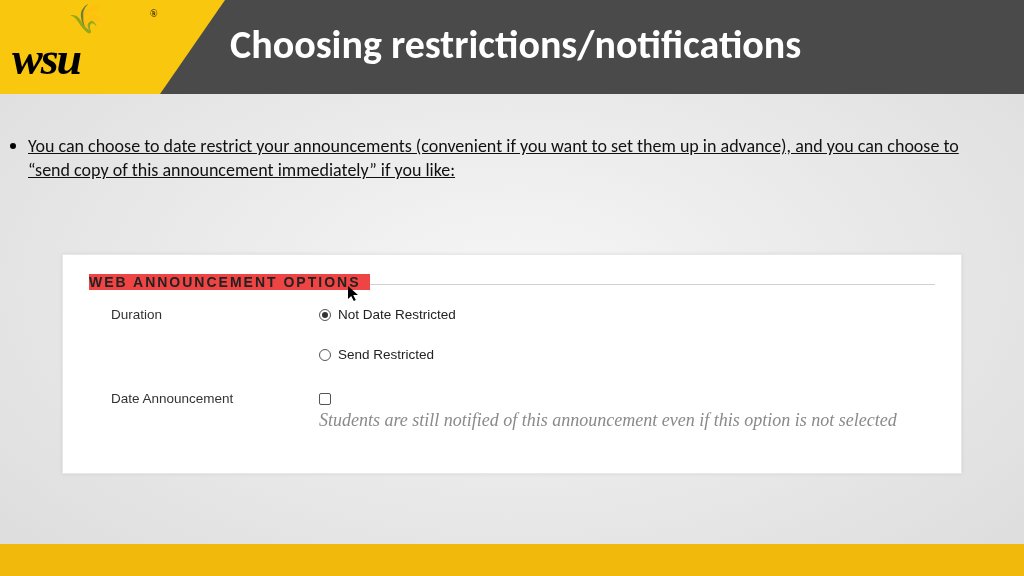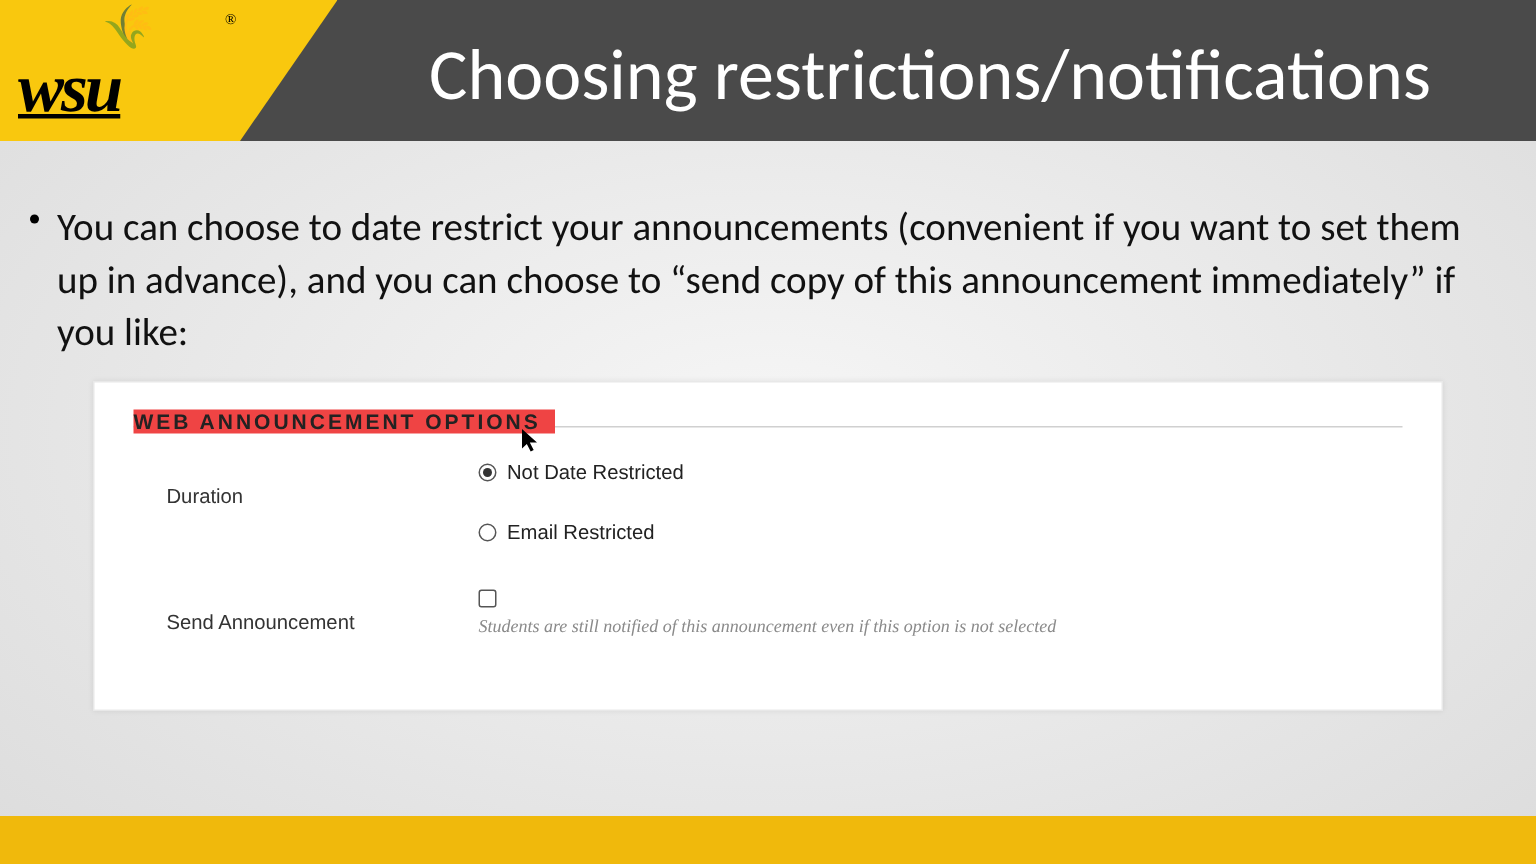--- a/index.html
+++ b/index.html
@@ -20,31 +20,31 @@
     background:#f9c80e;
     clip-path: polygon(0 0, 225px 0, 160px 94px, 0 94px);
   }
   .logo {
     position:absolute; left:10px; top:4px; width:150px; height:86px;
     font-family: Georgia, "Times New Roman", serif;
   }
   .wheat { position:absolute; left:60px; top:2px; font-size:28px; line-height:1; transform:rotate(-15deg); color:#000; }
   .reg   { position:absolute; left:140px; top:4px; font-size:10px; color:#000; }
   .wsu   { position:absolute; left:2px; top:28px; font-size:46px; font-weight:900; font-style:italic;
-           letter-spacing:-2px; color:#000; text-decoration:underline; text-decoration-thickness:3px;
+           letter-spacing:-2px; color:#000; text-decoration-thickness:3px;
            text-underline-offset:2px; }
   .slide-title {
     position:absolute; left:230px; top:20px; width:780px;
-    color:#fff; font-size:48px; font-weight:400; text-align:center;
+    color:#fff; font-size:40px; font-weight:700; 
   }
 
   
   .bullet {
-    position:absolute; left:38px; top:134px; width:940px;
-    font-size:26px; line-height:1.35; color:#111;
+    position:absolute; left:28px; top:134px; width:940px;
+    font-size:18px; line-height:1.35; color:#111;text-decoration:underline;
   }
   .bullet .dot { position:absolute; left:-18px; top:9px; width:6px; height:6px; border-radius:50%; background:#000; }
 
   
   .panel {
     position:absolute; left:62px; top:254px; width:900px; height:220px;
     background:#fff; box-shadow:0 0 4px rgba(0,0,0,0.08);
     border:1px solid #e8e8e8; padding:18px 26px 12px 26px;
     font-family: Arial, Helvetica, sans-serif;
   }
@@ -52,35 +52,35 @@
     font-size:14px; font-weight:700; letter-spacing:2px; color:#222;
     display:inline-block; padding-right:10px; position:relative; z-index:2;
     background:#ef4444;
   }
   .opt-rule {
     position:absolute; left:26px; right:26px; top:29px; height:1px;
     background:#d0d0d0; z-index:1;
   }
   .cursor { position:absolute; left:284px; top:30px; font-size:16px; color:#000; z-index:3; }
   .row { position:absolute; left:48px; right:26px; font-size:13.5px; color:#222; }
-  .row-label { position:absolute; left:0; top:16px; color:#333; }
+  .row-label { position:absolute; left:0; top:0; color:#333; }
   .row-ctrl  { position:absolute; left:208px; top:0; }
   .radio, .check {
     display:inline-block; width:12px; height:12px; border:1px solid #555;
     vertical-align:-2px; margin-right:7px; background:#fff; position:relative;
   }
   .radio { border-radius:50%; }
   .radio.selected::after {
     content:""; position:absolute; left:2px; top:2px; width:6px; height:6px;
     border-radius:50%; background:#333;
   }
   .check { border-radius:2px; }
   .helper {
     font-style:italic; color:#8a8a8a; font-family:Georgia, 'Times New Roman', serif;
-    font-size:12px; margin-top:4px; display:block;
+    font-size:18px; margin-top:4px; display:block;
   }
 
   
   .footer {
     position:absolute; left:0; bottom:0; width:1024px; height:32px;
     background:#f0b90c;
   }
 </style>
 </head>
 <body>
@@ -113,26 +113,26 @@
     </span>
 
     <div class="row" style="top:52px;">
       <span class="row-label">Duration</span>
       <span class="row-ctrl">
         <span class="radio selected"></span><span>Not Date Restricted</span>
       </span>
     </div>
     <div class="row" style="top:92px;">
       <span class="row-ctrl">
-        <span class="radio"></span><span>Email Restricted</span>
+        <span class="radio"></span><span>Send Restricted</span>
       </span>
     </div>
 
     <div class="row" style="top:136px;">
-      <span class="row-label">Send Announcement</span>
+      <span class="row-label">Date Announcement</span>
       <span class="row-ctrl">
         <span class="check"></span>
         <span class="helper">Students are still notified of this announcement even if this option is not selected</span>
       </span>
     </div>
   </div>
 
   <div class="footer"></div>
 </div>
 

